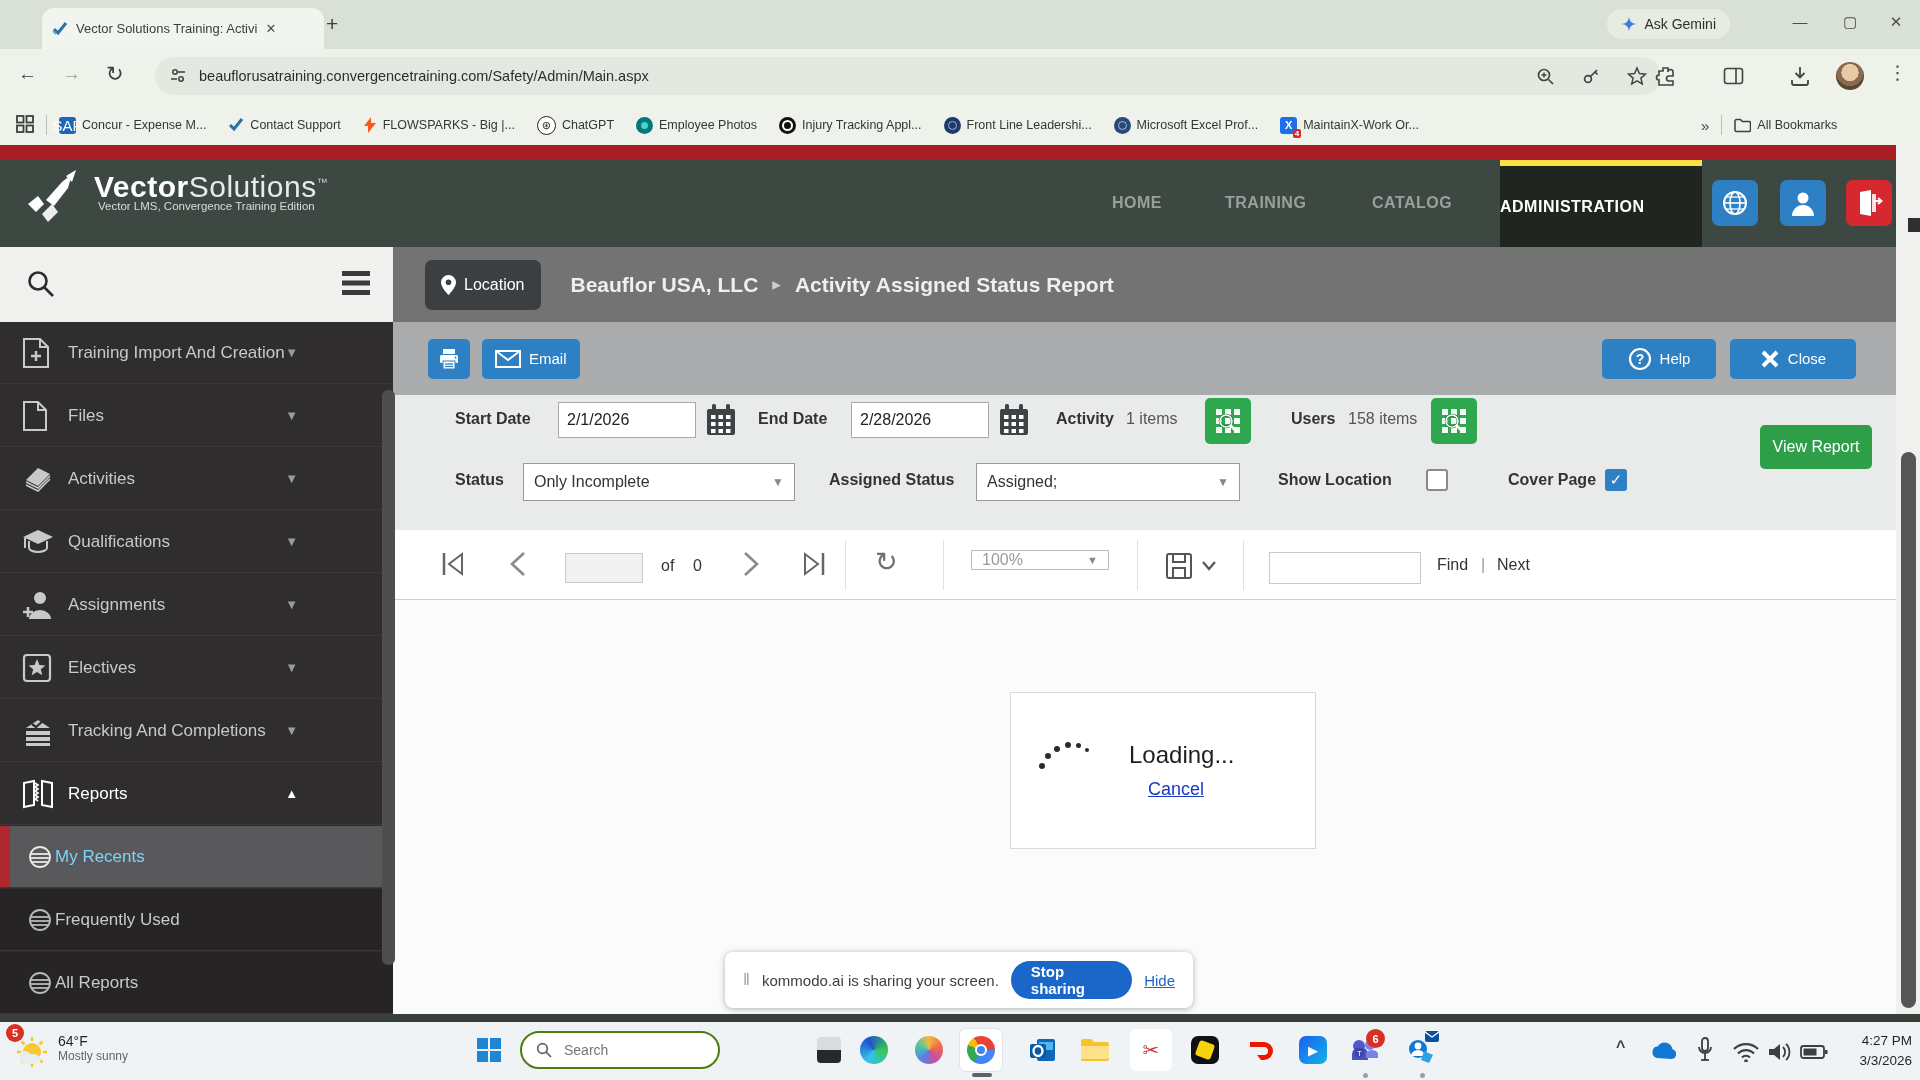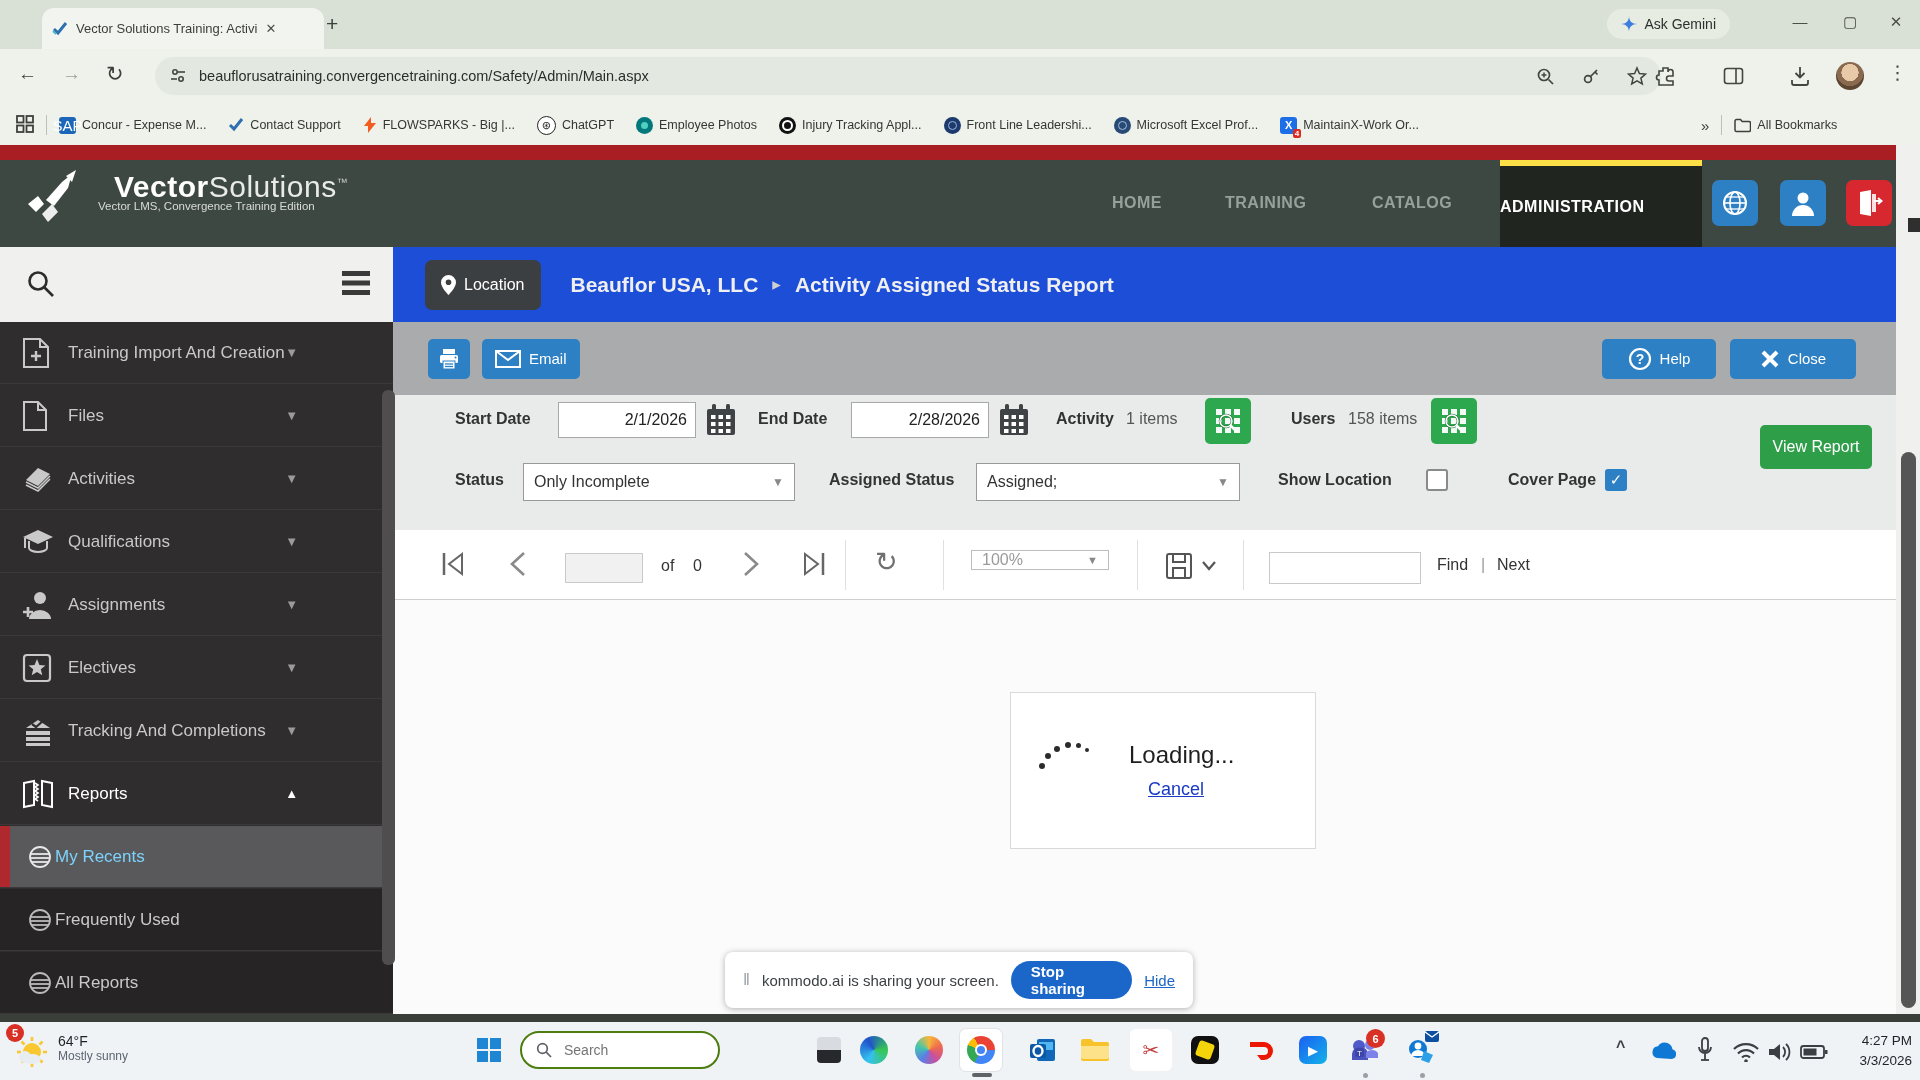--- a/index.html
+++ b/index.html
@@ -21,32 +21,32 @@
   .fav{width:17px;height:17px;border-radius:3px;display:inline-flex;align-items:center;justify-content:center;font-size:15px;color:#fff;flex:0 0 auto;}
   .vsep{width:1px;height:20px;background:#b9c2b6;margin:0 12px;}
   
   #redbar{left:0;top:145px;width:1896px;height:15px;background:#a91e22;}
   #siteheader{left:0;top:160px;width:1896px;height:87px;background:#3e4843;}
   .navitem{font-size:16px;font-weight:bold;color:#97a19b;letter-spacing:.5px;}
   #adminbox{left:1500px;top:0;width:202px;height:87px;background:#20251f;border-top:6px solid #fde047;box-sizing:border-box;display:flex;align-items:center;justify-content:flex-start;}
   #adminbox span{color:#fff;font-size:16px;font-weight:bold;letter-spacing:.5px;}
   .hdrbtn{width:46px;height:46px;border-radius:7px;top:20px;display:flex;align-items:center;justify-content:center;}
   
-  #crumbbar{left:393px;top:247px;width:1503px;height:75px;background:#1d4ed8;display:flex;align-items:center;}
+  #crumbbar{left:393px;top:247px;width:1503px;height:75px;background:#737373;display:flex;align-items:center;}
   #locchip{background:#3c3f41;border-radius:7px;height:50px;display:flex;align-items:center;gap:8px;padding:0 16px;margin-left:32px;}
   #locchip span{color:#fff;font-size:16px;}
   .crumb{color:#efefef;font-size:21px;font-weight:bold;}
   
   #graybar{left:393px;top:322px;width:1503px;height:73px;background:#a9abac;display:flex;align-items:center;}
   .bluebtn{background:#2e80c4;border-radius:5px;height:40px;display:flex;align-items:center;justify-content:center;gap:8px;color:#fff;font-size:15px;padding:0 13px;}
   
   #filters{left:393px;top:395px;width:1503px;height:135px;background:#e9eaea;}
   .flabel{font-weight:bold;font-size:16px;color:#333;}
   .fval{font-size:16px;color:#555;}
-  .tinput{background:#fff;border:1px solid #a8a8a8;height:36px;box-sizing:border-box;font-size:16px;color:#222;padding:0 8px;font-family:"Liberation Sans",sans-serif;text-align:right;}
+  .tinput{background:#fff;border:1px solid #a8a8a8;height:36px;box-sizing:border-box;font-size:16px;color:#222;padding:0 8px;font-family:"Liberation Sans",sans-serif;}
   .fselect{background:#fff;border:1px solid #999;height:38px;box-sizing:border-box;display:flex;align-items:center;justify-content:space-between;padding:0 10px;font-size:16px;color:#333;}
   .fselect .arw{color:#888;font-size:12px;}
   .greenbtn{background:#2ea84e;border-radius:5px;width:46px;height:46px;display:flex;align-items:center;justify-content:center;}
   #viewreport{background:#2f9e49;border-radius:5px;height:44px;display:flex;align-items:center;justify-content:center;color:#fff;font-size:16px;width:112px;}
   .cbox{width:22px;height:22px;border:2px solid #8a8a8a;border-radius:3px;background:#fff;box-sizing:border-box;}
   .cbox.checked{background:#2e80c4;border-color:#2e80c4;color:#fff;font-size:15px;display:flex;align-items:center;justify-content:center;}
   
   #viewerbar{left:393px;top:530px;width:1503px;height:70px;background:#fff;border-bottom:1px solid #cfcfcf;box-sizing:border-box;}
   .vbsep{position:absolute;top:10px;width:1px;height:50px;background:#e0e0e0;}
   .vtxt{font-size:16px;color:#333;}
@@ -227,21 +227,21 @@
   <div id="redbar" class="abs"></div>
   <div id="siteheader" class="abs">
     <div class="abs" style="left:22px;top:10px;display:flex;gap:10px;">
       <svg width="62" height="62" viewBox="0 0 62 62">
         <path d="M6 34 L16 26 L22 34 L14 42 Z" fill="#fff"></path>
           <path d="M20 44 L30 34 L36 42 L26 52 Z" fill="#fff" opacity=".9"></path>
         <path d="M24 30 L40 12 L50 4 L46 18 L32 36 Z" fill="#fff"></path>
           <path d="M44 6 L54 0 L50 12 Z" fill="#fff"></path>
       </svg>
       <div>
-        <div style="font-size:30px;color:#fff;letter-spacing:.5px;margin-left:20px;"><b>Vector</b><span style="font-weight:normal;color:#e8ebe9;">Solutions</span><sup style="font-size:11px;color:#cfd4d1;">™</sup></div>
+        <div style="font-size:30px;color:#fff;letter-spacing:.5px;"><b>Vector</b><span style="font-weight:normal;color:#e8ebe9;">Solutions</span><sup style="font-size:11px;color:#cfd4d1;">™</sup></div>
         <div style="font-size:11.5px;color:#d7dcd9;margin-top:-4px;margin-left:4px;">Vector LMS, Convergence Training Edition</div>
       </div>
     </div>
     <div class="abs navitem" style="left:1112px;top:34px;">HOME</div>
     <div class="abs navitem" style="left:1225px;top:34px;">TRAINING</div>
     <div class="abs navitem" style="left:1372px;top:34px;">CATALOG</div>
     <div id="adminbox" class="abs">
         <span>ADMINISTRATION</span>
       </div>
     <div class="hdrbtn abs" style="left:1712px;background:#2e80c4;">

